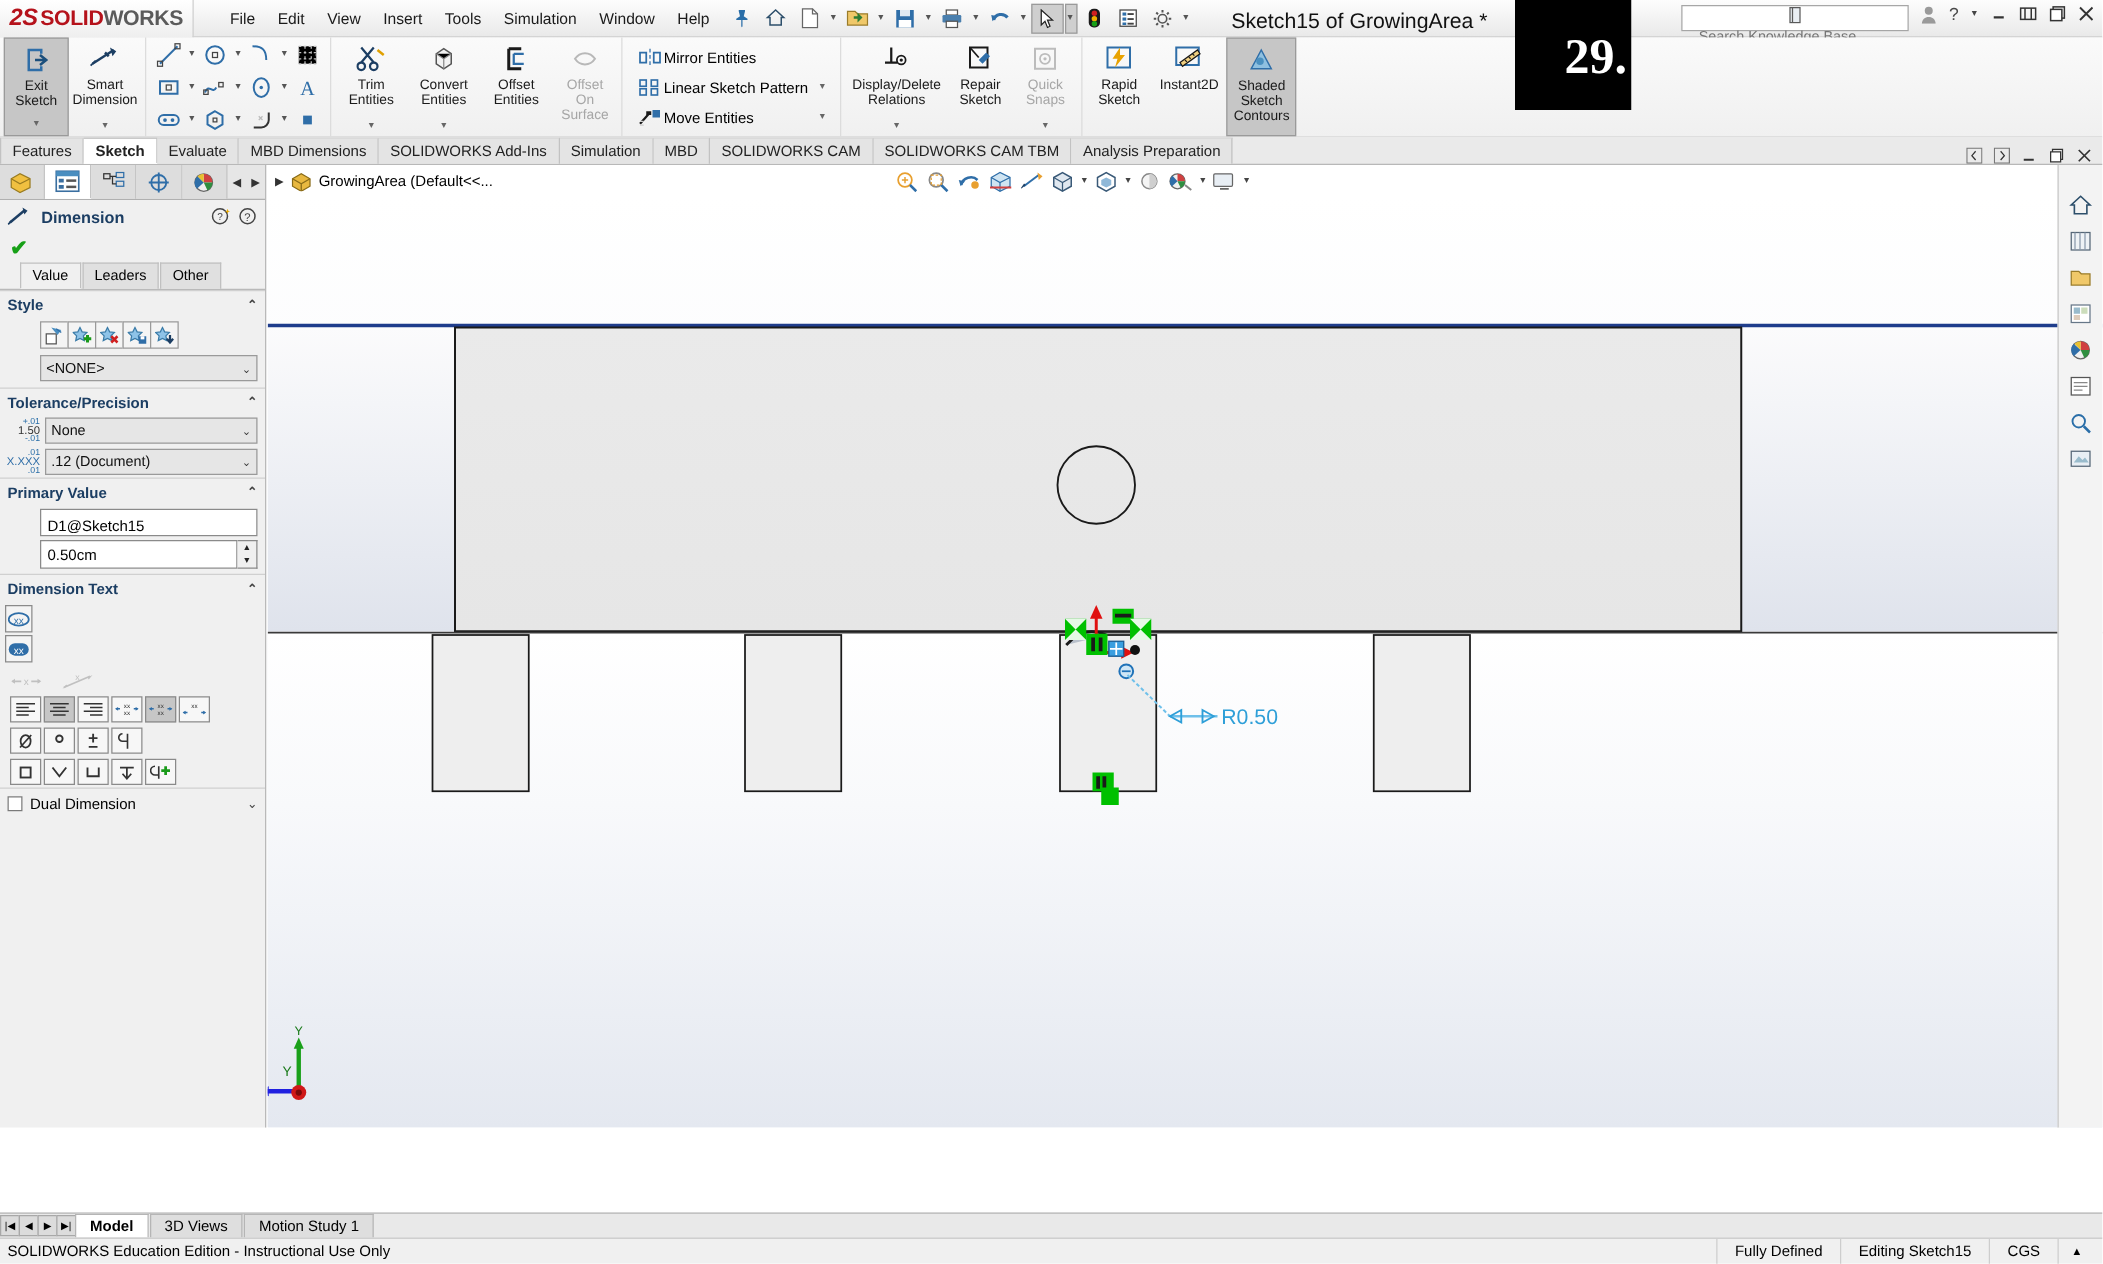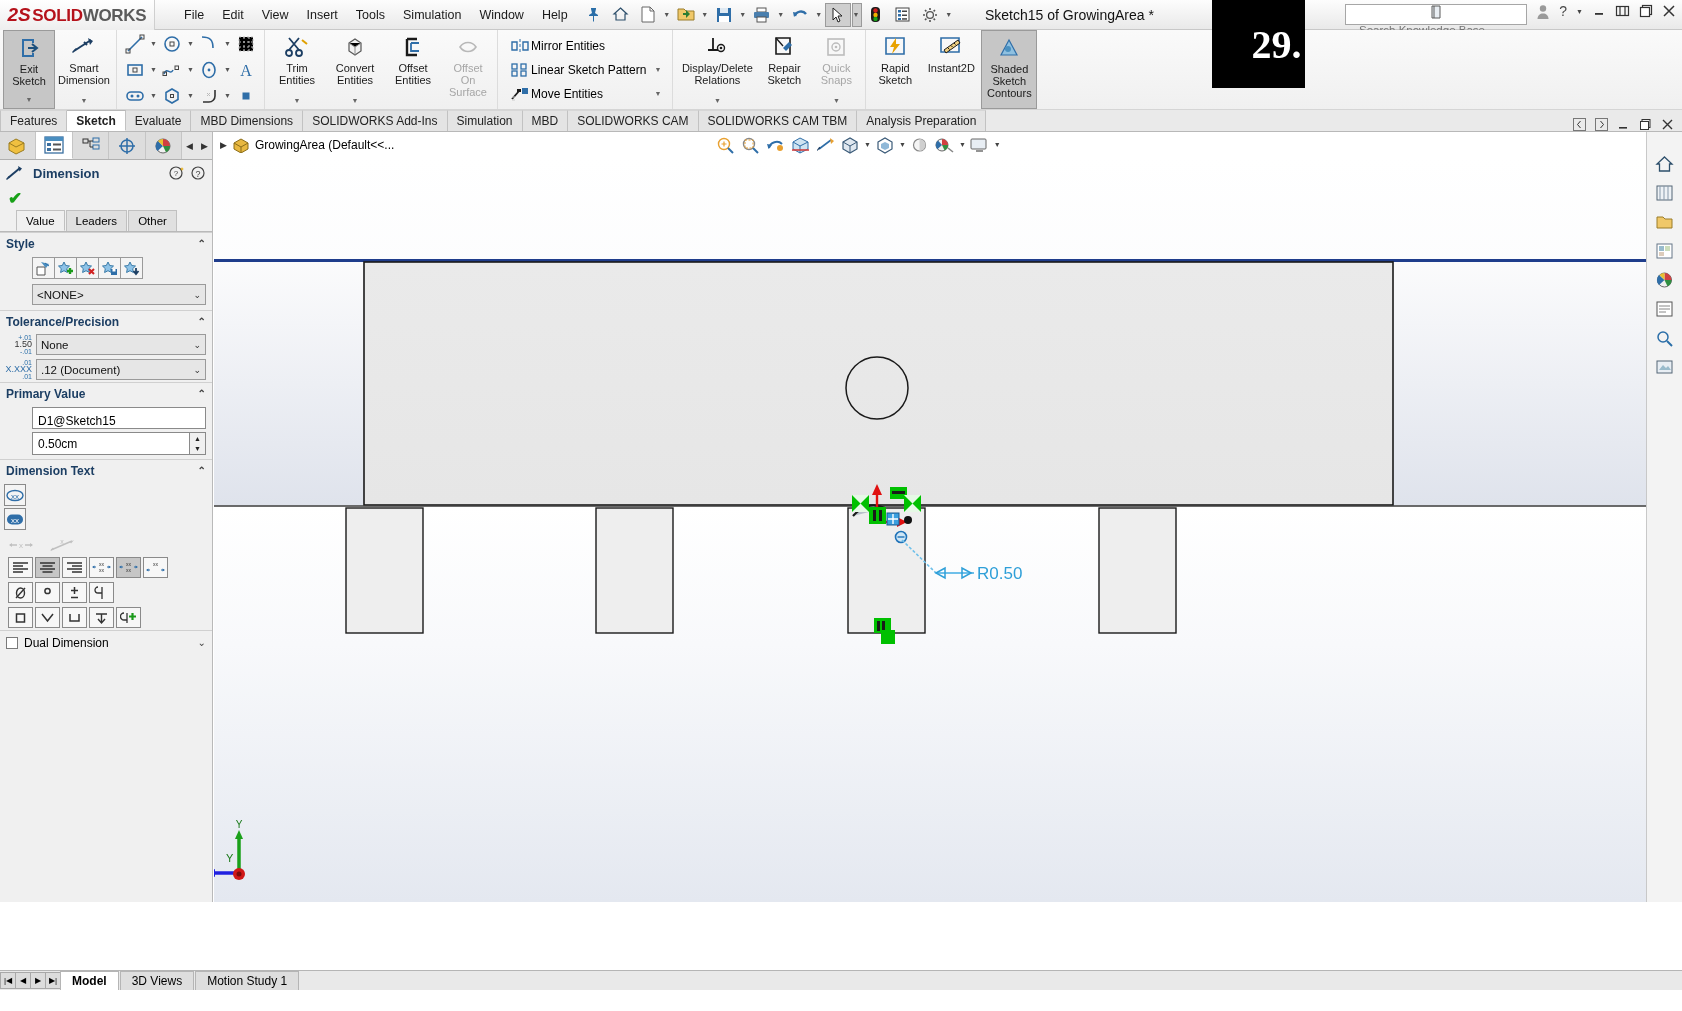--- a/index.html
+++ b/index.html
@@ -36,21 +36,21 @@
     padding: 4px 9px; font-size: 12.5px; color: #1a1a1a; cursor: default;
   }
   .pin { margin-left: 10px; color:#2a6ea8; font-size:14px; }
 
   .qtools { display:flex; align-items:center; margin-left: 8px; gap:1px; }
   .qtools .tb { width: 26px; height:24px; display:flex;align-items:center;justify-content:center; }
   .caret { font-size:7px; color:#555; width:10px; text-align:center; }
   .sel-tool { background: #cfcfcf; border:1px solid #9a9a9a; }
 
   .doc-title {
-    position:absolute; left: 985px; top: 7px; font-size: 14px; color:#111;
+    position:absolute; left: 985px; top: 7px; font-size: 17px; color:#111;
     white-space: nowrap;
   }
 
   .search-wrap {
     position:absolute; right: 155px; top: 4px;
     width: 182px; height: 21px; background: #fff;
     border: 1px solid #a6a6a6;
     display:flex; align-items:center; padding: 0 3px; gap:4px;flex-direction:column;
   }
   .search-wrap input {
@@ -1268,14 +1268,23 @@
       <span>|◀</span>
       <span>◀</span>
       <span>▶</span>
       <span>▶|</span>
     </div>
     <div class="btab sel">Model</div>
     <div class="btab">3D Views</div>
     <div class="btab">Motion Study 1</div>
   </div>
 
+  <div class="statusbar">
+    <span>SOLIDWORKS Education Edition - Instructional Use Only</span>
+    <div class="sb-right">
+      <span class="sb-cell">Fully Defined</span>
+      <span class="sb-cell">Editing Sketch15</span>
+      <span class="sb-cell">CGS</span>
+      <span class="sb-cell" style="padding:0 10px;font-size:9px;">▲</span>
+    </div>
+  </div>
 
 </div>
 
 </body></html>

